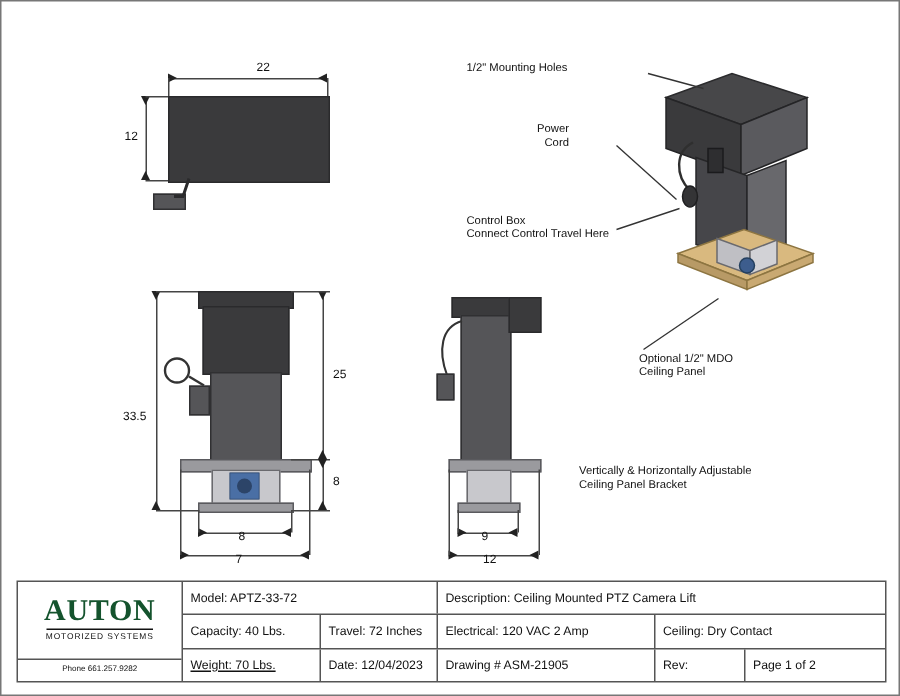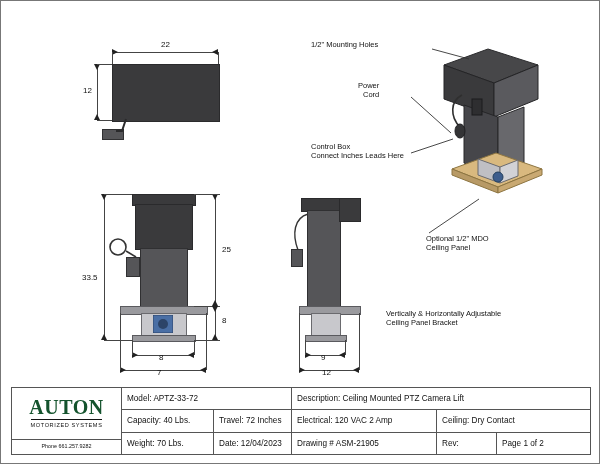--- a/index.html
+++ b/index.html
@@ -52,21 +52,21 @@
   <div class="part box-mid" style="left:101px;top:128px;width:20px;height:9px;"></div>
   <svg class="part" style="left:113px;top:116px;" width="20" height="16">
     <path d="M2,14 L8,14 L12,2" stroke="#2a2a2c" stroke-width="2" fill="none"></path>
   </svg>
 
   <div class="hline ext" style="left:111px;top:51px;width:106px;"></div>
   <div class="arr arr-r" style="left:111px;top:48px;"></div>
   <div class="arr arr-l" style="left:211px;top:48px;"></div>
   <div class="vline ext" style="left:111px;top:51px;height:12px;"></div>
   <div class="vline ext" style="left:217px;top:51px;height:12px;"></div>
-  <div class="dim" style="left:160px;top:39px;">22</div>
+  <div class="dim" style="left:170px;top:39px;">22</div>
 
   <div class="vline ext" style="left:96px;top:63px;height:56px;"></div>
   <div class="arr arr-d" style="left:93px;top:63px;"></div>
   <div class="arr arr-u" style="left:93px;top:113px;"></div>
   <div class="hline ext" style="left:96px;top:63px;width:15px;"></div>
   <div class="hline ext" style="left:96px;top:119px;width:15px;"></div>
   <div class="dim" style="left:82px;top:85px;">12</div>
 
   <div class="part box-dark" style="left:131px;top:193px;width:62px;height:10px;"></div>
 
@@ -185,21 +185,21 @@
 
     <path d="M128,192 L178,158" stroke="#333" stroke-width="0.9" fill="none"></path>
 
     <path d="M80,272 L42,274" stroke="#333" stroke-width="0.9" fill="none"></path>
   </svg>
 
   <div class="lbl" style="left:310px;top:39px;">1/2" Mounting Holes</div>
   <div class="lbl" style="left:357px;top:80px;text-align:right;">Power
 Cord</div>
   <div class="lbl" style="left:310px;top:141px;">Control Box
-Connect Inches Leads Here</div>
+Connect Control Travel Here</div>
   <div class="lbl" style="left:425px;top:233px;">Optional 1/2" MDO
 Ceiling Panel</div>
   <div class="lbl" style="left:385px;top:308px;">Vertically &amp; Horizontally Adjustable
 Ceiling Panel Bracket</div>
 
   <div id="titleblock">
     <div id="logo-cell">
       <div id="logo-word">AUTON</div>
       <div id="logo-sub">MOTORIZED SYSTEMS</div>
       <div id="logo-phone">Phone 661.257.9282</div>
@@ -209,21 +209,21 @@
         <div class="tcell" style="flex:0 0 170px;">Model:  APTZ-33-72</div>
         <div class="tcell" style="flex:1;">Description:   Ceiling Mounted PTZ Camera Lift</div>
       </div>
       <div class="trow">
         <div class="tcell" style="flex:0 0 92px;">Capacity:   40 Lbs.</div>
         <div class="tcell" style="flex:0 0 78px;">Travel:  72 Inches</div>
         <div class="tcell" style="flex:0 0 145px;">Electrical: 120 VAC  2 Amp</div>
         <div class="tcell" style="flex:1;">Ceiling: Dry Contact</div>
       </div>
       <div class="trow">
-        <div class="tcell" style="flex:0 0 92px;">Weight: 70 Lbs.</div>
+        <div class="tcell" style="flex:0 0 92px;text-decoration:underline;">Weight: 70 Lbs.</div>
         <div class="tcell" style="flex:0 0 78px;">Date: 12/04/2023</div>
         <div class="tcell" style="flex:0 0 145px;">Drawing # ASM-21905</div>
         <div class="tcell" style="flex:0 0 60px;">Rev:</div>
         <div class="tcell" style="flex:1;">Page 1  of  2</div>
       </div>
     </div>
   </div>
 
 </div>
 

